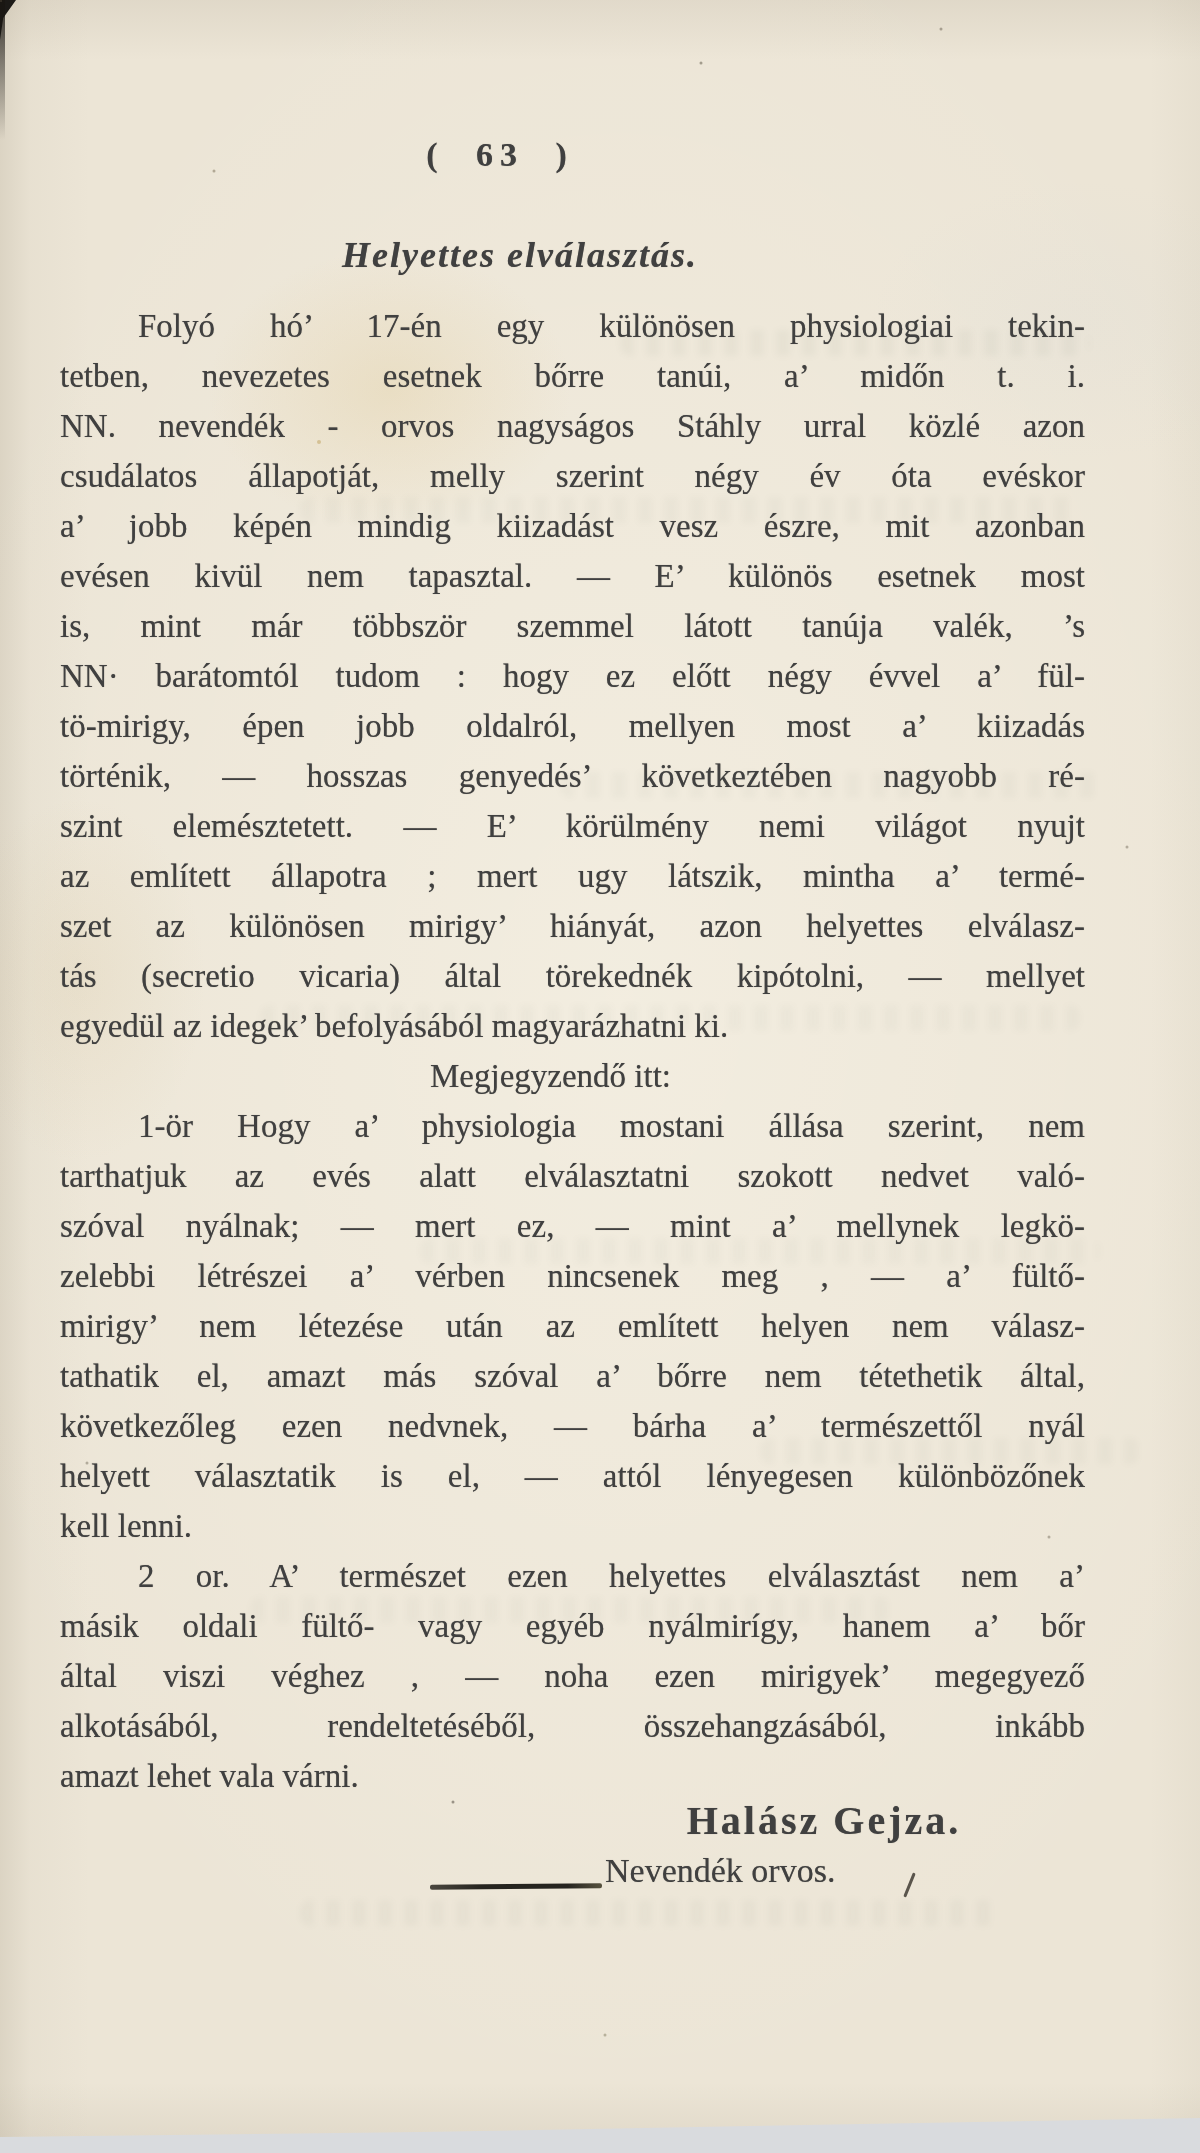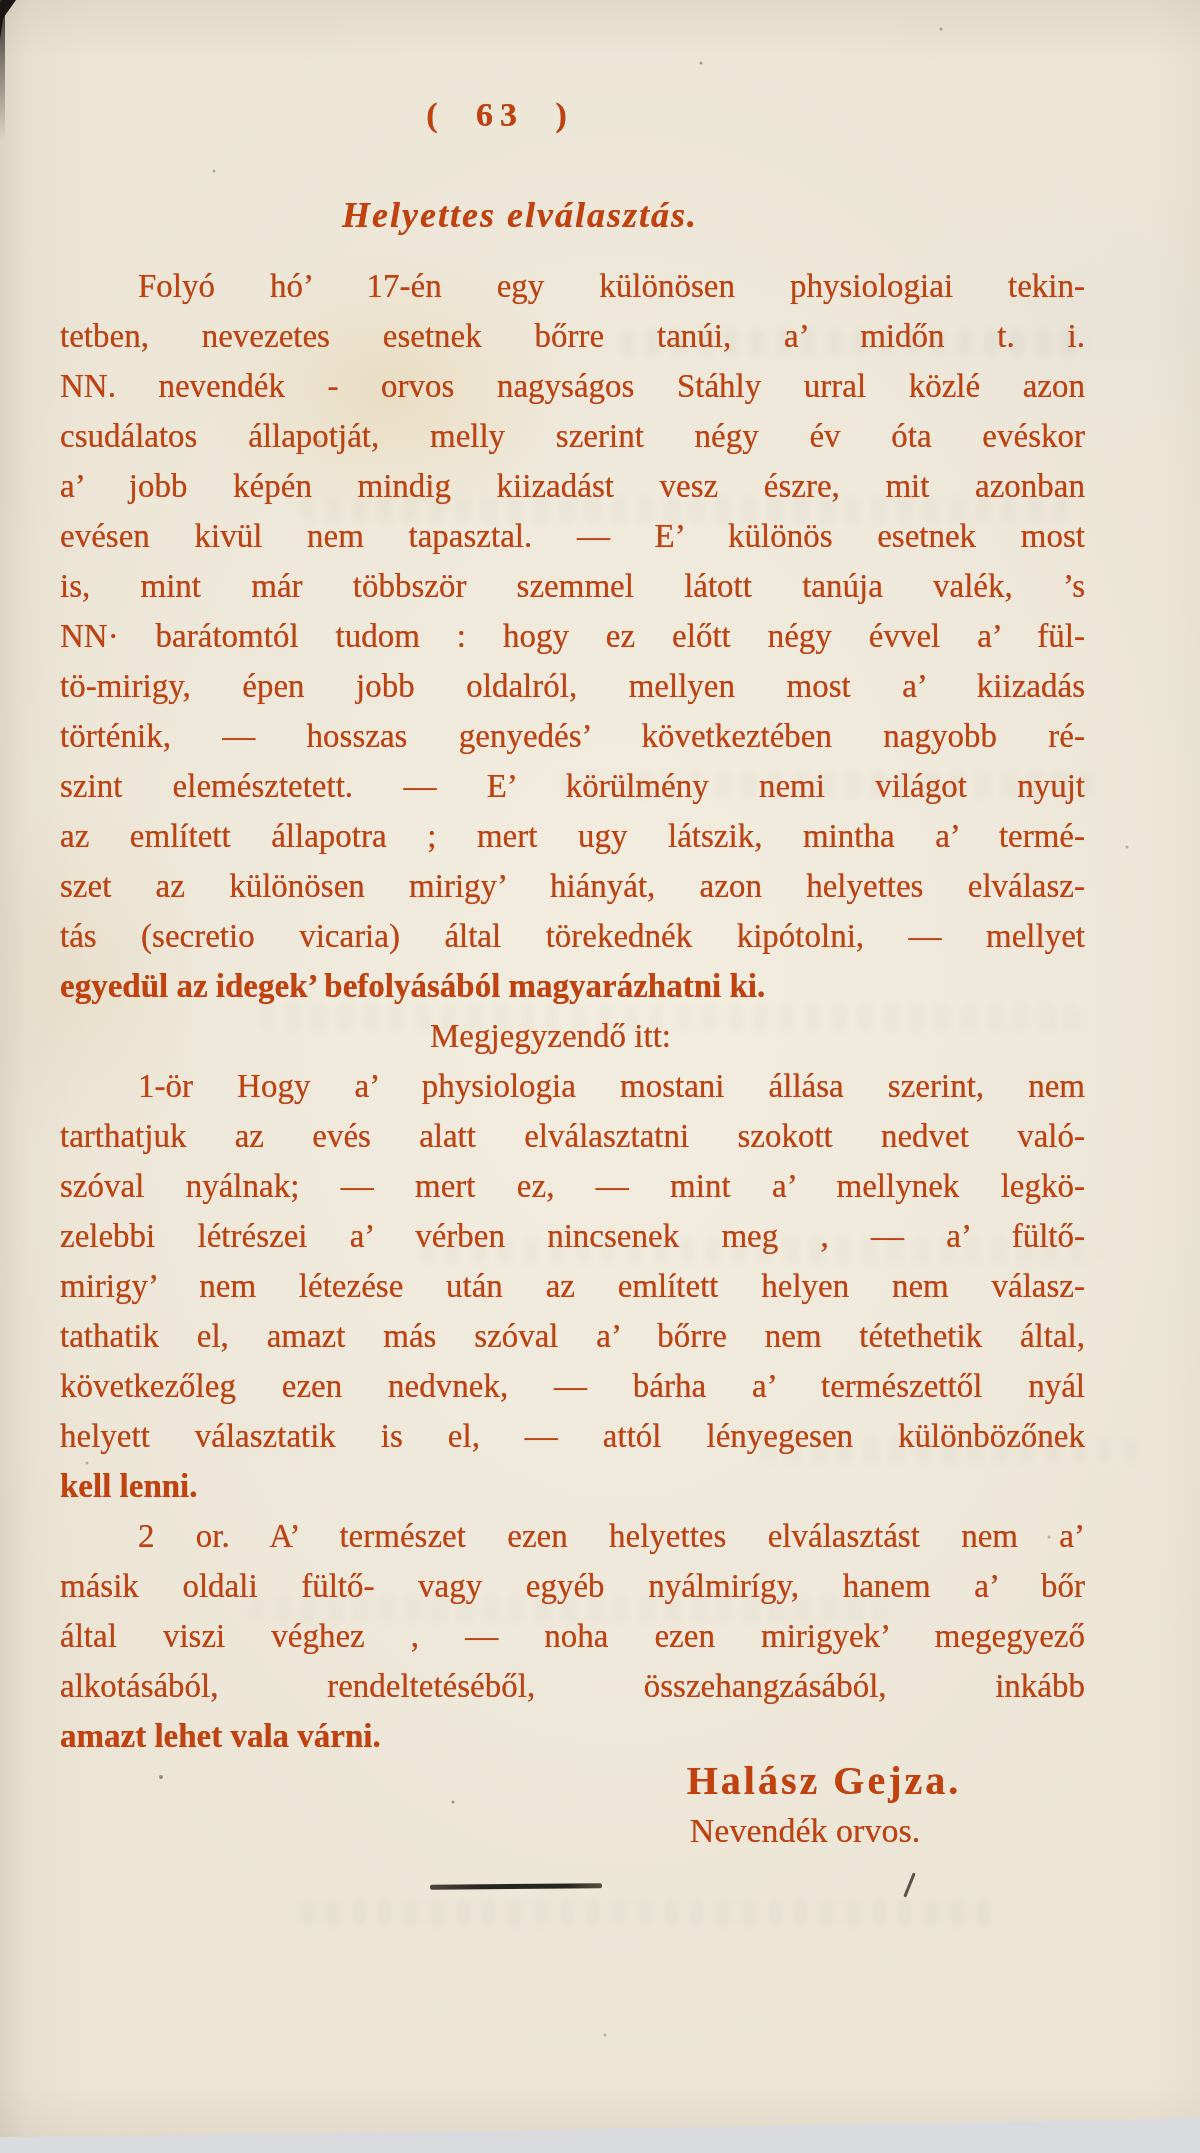--- a/index.html
+++ b/index.html
@@ -26,46 +26,46 @@
   }
   .corner-notch{
     position:absolute;top:0;left:0;width:16px;height:40px;
     background:#1c1a17;
     clip-path:polygon(0 0, 100% 0, 20% 45%, 0 100%);
   }
   .left-edge-line{
     position:absolute;top:0;left:0;width:5px;height:140px;
     background:linear-gradient(180deg, rgba(25,22,18,0.85), rgba(25,22,18,0));
   }
-  .ink{color:#c2410c;text-shadow:0 0 0.7px rgba(46,44,39,0.55);}
+  .ink{color:#404040;text-shadow:0 0 0.7px rgba(46,44,39,0.55);margin-top:40px;}
   .pagenum{
     position:absolute;top:96px;left:0;width:1000px;
     text-align:center;font-size:34px;font-weight:bold;
     letter-spacing:7px;word-spacing:16px;
   }
   .title{
     position:absolute;top:194px;left:0;width:1040px;
     text-align:center;font-size:36px;font-weight:bold;font-style:italic;
     letter-spacing:2px;
   }
   .body-text{
     position:absolute;top:261px;left:60px;width:1025px;
     font-size:33px;line-height:50px;
   }
   .line{text-align:justify;text-align-last:justify;white-space:normal;}
   .line.a-indent{text-indent:78px;}
-  .line.a-left{text-align-last:left;font-weight:bold;}
+  .line.a-left{text-align-last:left;}
   .line.a-center{text-align:center;text-align-last:center;transform:translateX(-22px);}
   .sig-name{
     position:absolute;top:1757px;left:624px;width:400px;
     text-align:center;font-size:40px;font-weight:bold;letter-spacing:3px;
   }
   .sig-role{
     position:absolute;top:1812px;left:605px;width:400px;
-    text-align:center;font-size:34px;
+    font-size:34px;
   }
   .end-rule{
     position:absolute;top:1884px;left:430px;width:172px;height:5px;
     background:linear-gradient(90deg,#4a463e,#26241f 30%,#26241f 80%,#57523f);
     border-radius:2px;transform:rotate(-0.5deg);
   }
   .stray-mark{
     position:absolute;top:1872px;left:908px;width:3px;height:26px;
     background:#5a554c;transform:rotate(22deg);border-radius:2px;
   }

